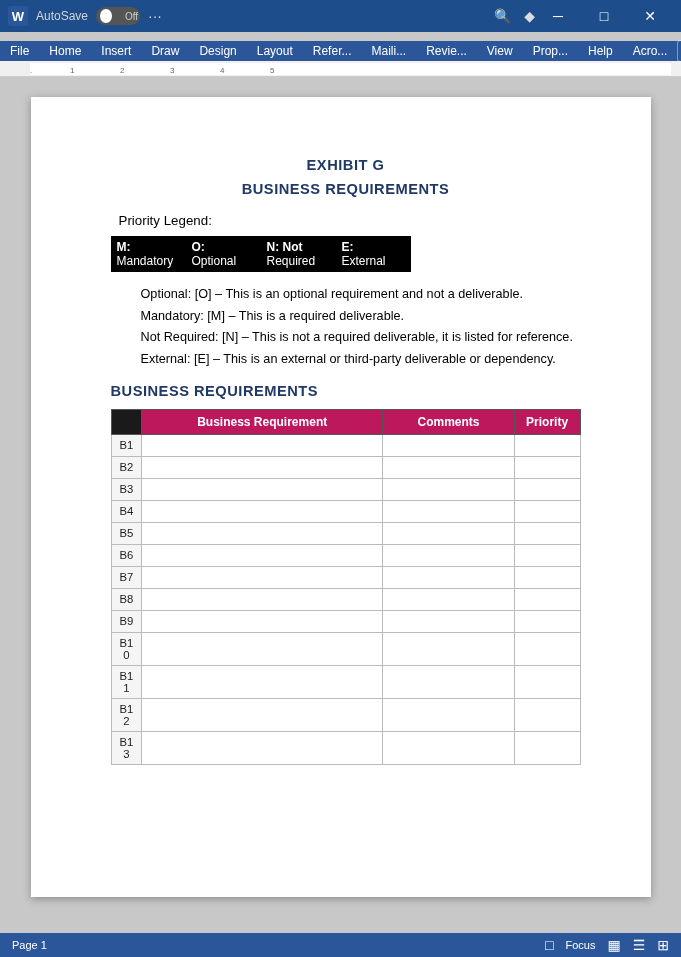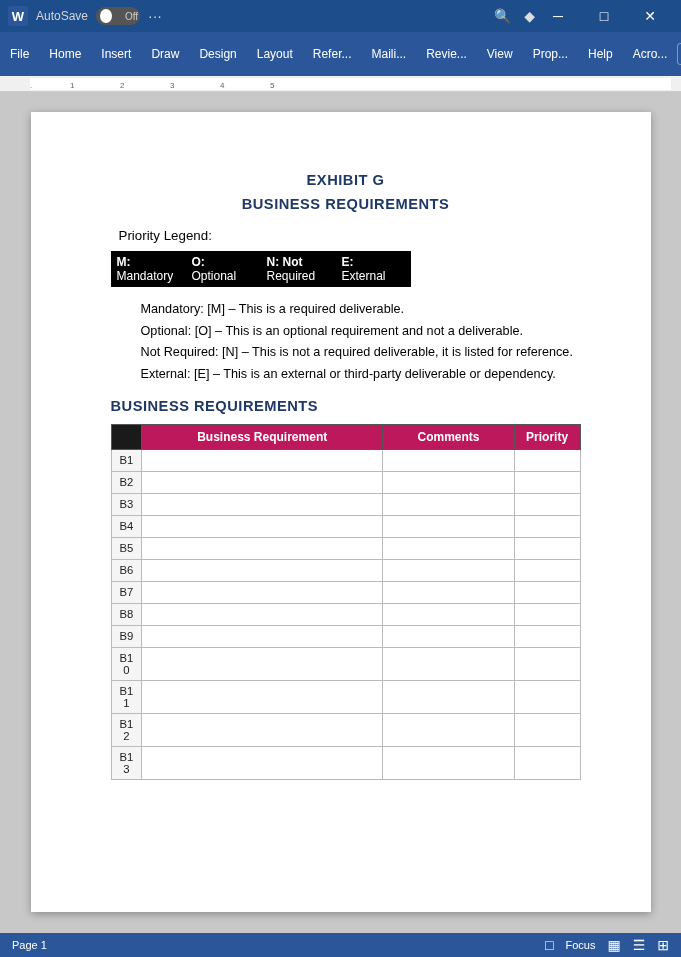--- a/index.html
+++ b/index.html
@@ -64,22 +64,23 @@
       color: white;
       font-size: 14px;
       cursor: pointer;
     }
 
     
     .menu-bar {
       background: #2b579a;
       display: flex;
       align-items: center;
-      height: 44px;
+      height: 20px;
       flex-shrink: 0;
+      margin-top: 9px;
     }
     .menu-item {
       color: white;
       font-size: 12px;
       padding: 0 10px;
       height: 100%;
       display: flex;
       align-items: center;
       cursor: pointer;
     }
@@ -343,22 +344,22 @@
         <span class="legend-letter">N: Not</span>
         <span class="legend-word">Required</span>
       </div>
       <div class="legend-cell">
         <span class="legend-letter">E:</span>
         <span class="legend-word">External</span>
       </div>
     </div>
 
     <div class="legend-items">
+      <div class="legend-item">Optional: [O] – This is an optional requirement and not a deliverable.</div>
       <div class="legend-item">Mandatory: [M] – This is a required deliverable.</div>
-      <div class="legend-item">Optional: [O] – This is an optional requirement and not a deliverable.</div>
       <div class="legend-item">Not Required: [N] – This is not a required deliverable, it is listed for reference.</div>
       <div class="legend-item">External: [E] – This is an external or third-party deliverable or dependency.</div>
     </div>
 
     <div class="biz-req-title">BUSINESS REQUIREMENTS</div>
 
     <table class="req-table">
       <thead>
         <tr>
           <th></th>

